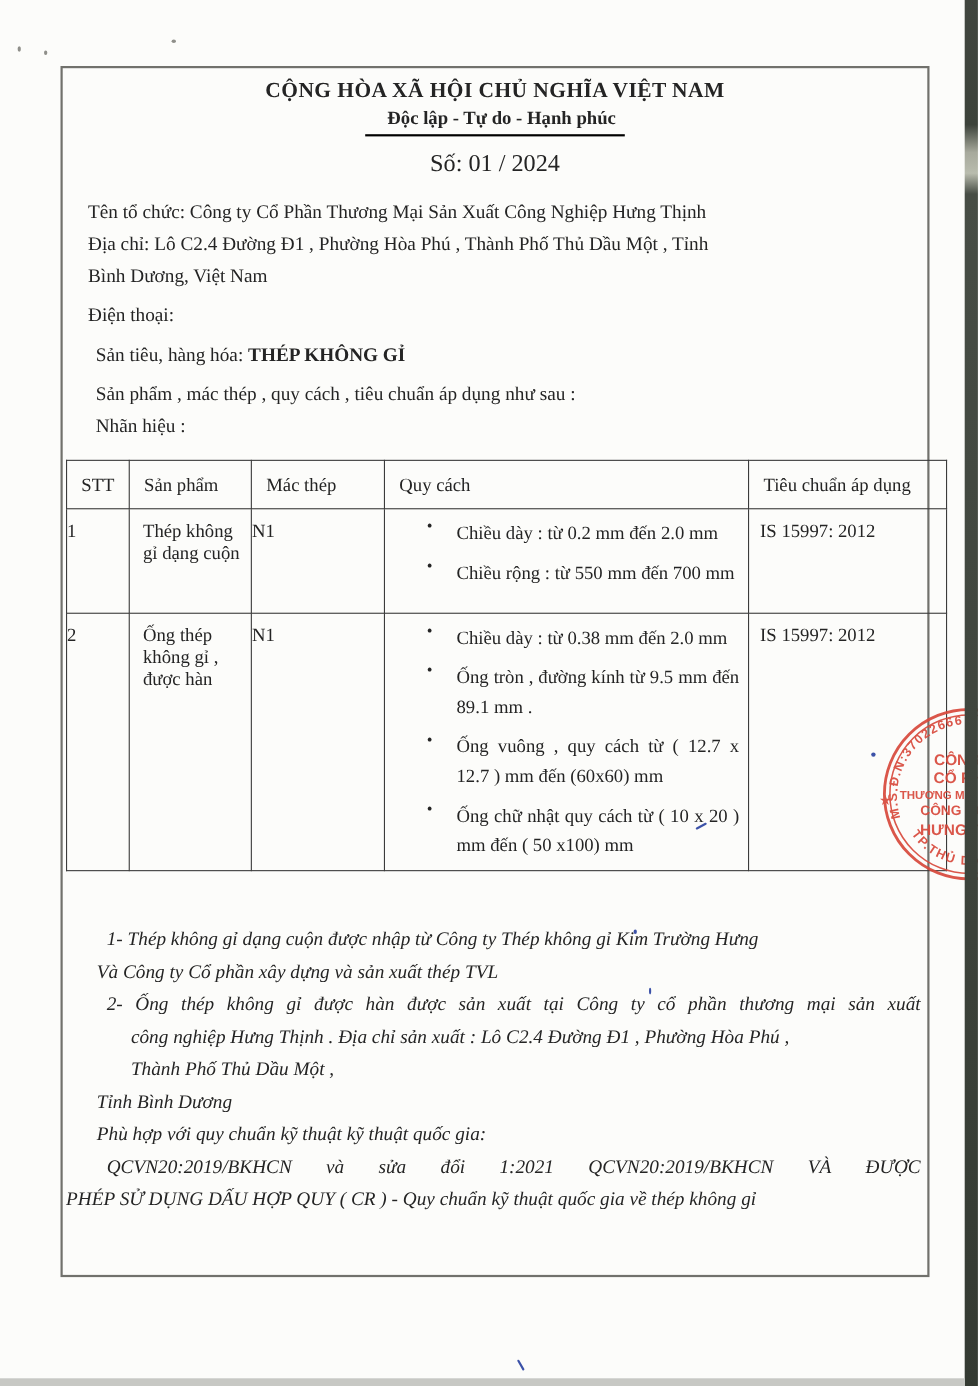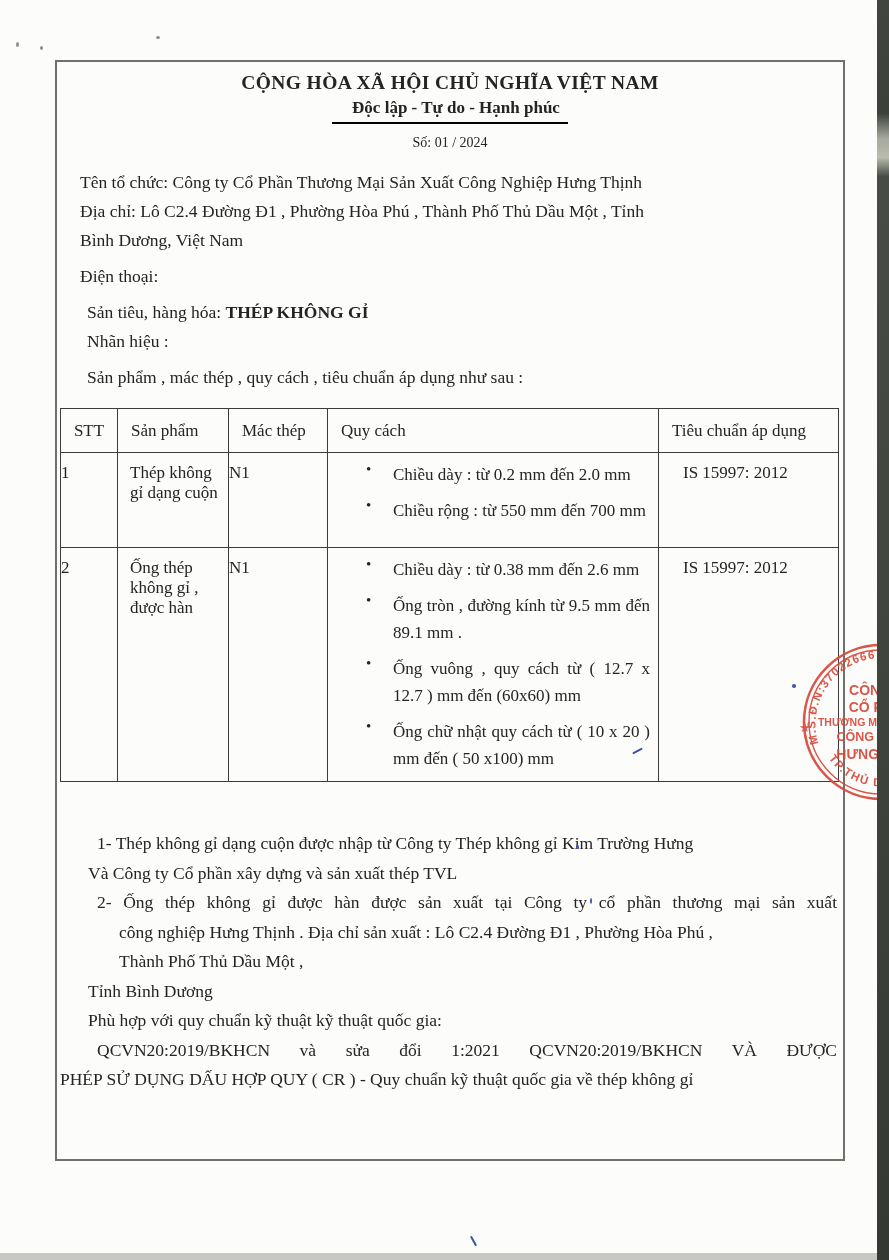--- a/index.html
+++ b/index.html
@@ -21,57 +21,57 @@
   }
   
   .masthead { text-align:center; }
   .nat-title { font-size:19.5px; font-weight:bold; letter-spacing:.4px; }
   .motto-wrap { margin-top:4px; }
   .motto {
     display:inline-block; font-size:17px; font-weight:bold;
     border-bottom:2px solid #000000; padding:0 8px 4px 20px;
   }
   .doc-title { margin-top:30px; font-size:22px; font-weight:bold; letter-spacing:1.5px; }
-  .doc-number { margin-top:11px; font-size:14px; }
+  .doc-number { margin-top:11px; font-size:22px; }
   
   .info { margin-top:17px; font-size:17.5px; line-height:29px; }
   .info .ln { padding-left:23px; padding-right:0; }
   .info .ln-indent { padding-left:30px; }
   .bold { font-weight:bold; }
   .gap-top { margin-top:7px; }
   
   table.spec {
     margin:16px 0 0 3px;
     border-collapse:collapse; table-layout:fixed;
     width:778px; font-size:17px;
   }
   table.spec td, table.spec th {
     border:1.5px solid #3b3b3b;
     vertical-align:top; text-align:left; font-weight:normal;
   }
   th.c-stt  { width:57px; }
   th.c-prod { width:111px; }
-  th.c-grade{ width:99px;margin-left:28px; }
+  th.c-grade{ width:121px;margin-left:28px; }
   th.c-spec { width:331px; }
   th.c-std  { width:180px; }
   tr.hdr th { height:44px; vertical-align:middle; padding-left:13px; }
   tr.hdr th.c-stt { text-align:center; padding-left:0;margin-left:31px; }
   tr.r1 td { height:95px; }
   tr.r2 td { height:232px; }
   td.cell-stt { text-align:center; padding-top:10px; }
   td.cell-prod { padding:10px 9px 0 12px; text-align:justify; }
   td.cell-grade { text-align:center; padding-top:10px; }
   td.cell-spec { padding:8px 8px 0 0; }
-  td.cell-std { padding:10px 6px 0 24px; }
+  td.cell-std { padding:10px 6px 0 10px; }
   .bullet-item { display:flex; margin-bottom:9px; padding-left:38px; }
   .bullet-glyph { width:27px; flex:0 0 27px; font-size:15px; }
   .bullet-text { flex:1; text-align:justify; line-height:27px; }
   
   .notes { margin-top:47px; font-size:17.5px; line-height:29.5px; }
-  .notes .ln { padding-right:6px; }
+  .notes .ln { padding-right:6px;font-style:italic; }
   .pl-a { padding-left:40px; }
   .pl-b { padding-left:31px; }
   .pl-c { padding-left:62px; }
   .pl-d { padding-left:3px; }
   .just { text-align:justify; text-align-last:justify; }
   
   .stamp { position:absolute; left:771px; top:612px; opacity:.92; }
   .stamp text { font-family:"Liberation Sans","DejaVu Sans",sans-serif; font-weight:bold; }
   
   .scan-edge-right {
@@ -104,22 +104,22 @@
       </div>
       <div class="doc-number">Số: 01 / 2024</div>
     </div>
 
     <div class="info">
       <div class="ln">Tên tổ chức: Công ty Cổ Phần Thương Mại Sản Xuất Công Nghiệp Hưng Thịnh</div>
       <div class="ln">Địa chỉ: Lô C2.4 Đường Đ1 , Phường Hòa Phú , Thành Phố Thủ Dầu Một , Tỉnh</div>
       <div class="ln">Bình Dương, Việt Nam</div>
       <div class="ln gap-top">Điện thoại:</div>
       <div class="ln ln-indent gap-top"><span>Sản tiêu, hàng hóa: </span><span class="bold">THÉP KHÔNG GỈ</span></div>
+      <div class="ln ln-indent gap-top">Sản phẩm , mác thép , quy cách , tiêu chuẩn áp dụng như sau :</div>
       <div class="ln ln-indent">Nhãn hiệu :</div>
-      <div class="ln ln-indent gap-top">Sản phẩm , mác thép , quy cách , tiêu chuẩn áp dụng như sau :</div>
     </div>
 
     <table class="spec">
       <tbody>
           <tr class="hdr">
         <th class="c-stt">STT</th>
         <th class="c-prod">Sản phẩm</th>
         <th class="c-grade">Mác thép</th>
         <th class="c-spec">Quy cách</th>
         <th class="c-std">Tiêu chuẩn áp dụng</th>
@@ -140,21 +140,21 @@
         </td>
         <td class="cell-std">IS 15997: 2012</td>
       </tr>
       <tr class="r2">
         <td class="cell-stt">2</td>
         <td class="cell-prod">Ống thép không gỉ , được hàn</td>
         <td class="cell-grade">N1</td>
         <td class="cell-spec">
           <div class="bullet-item">
             <span class="bullet-glyph">•</span>
-            <span class="bullet-text">Chiều dày : từ 0.38 mm đến 2.6 mm</span>
+            <span class="bullet-text">Chiều dày : từ 0.38 mm đến 2.0 mm</span>
           </div>
           <div class="bullet-item">
             <span class="bullet-glyph">•</span>
             <span class="bullet-text">Ống tròn , đường kính từ 9.5 mm đến 89.1 mm .</span>
           </div>
           <div class="bullet-item">
             <span class="bullet-glyph">•</span>
             <span class="bullet-text">Ống vuông , quy cách từ ( 12.7 x 12.7 ) mm đến (60x60) mm</span>
           </div>
           <div class="bullet-item">

